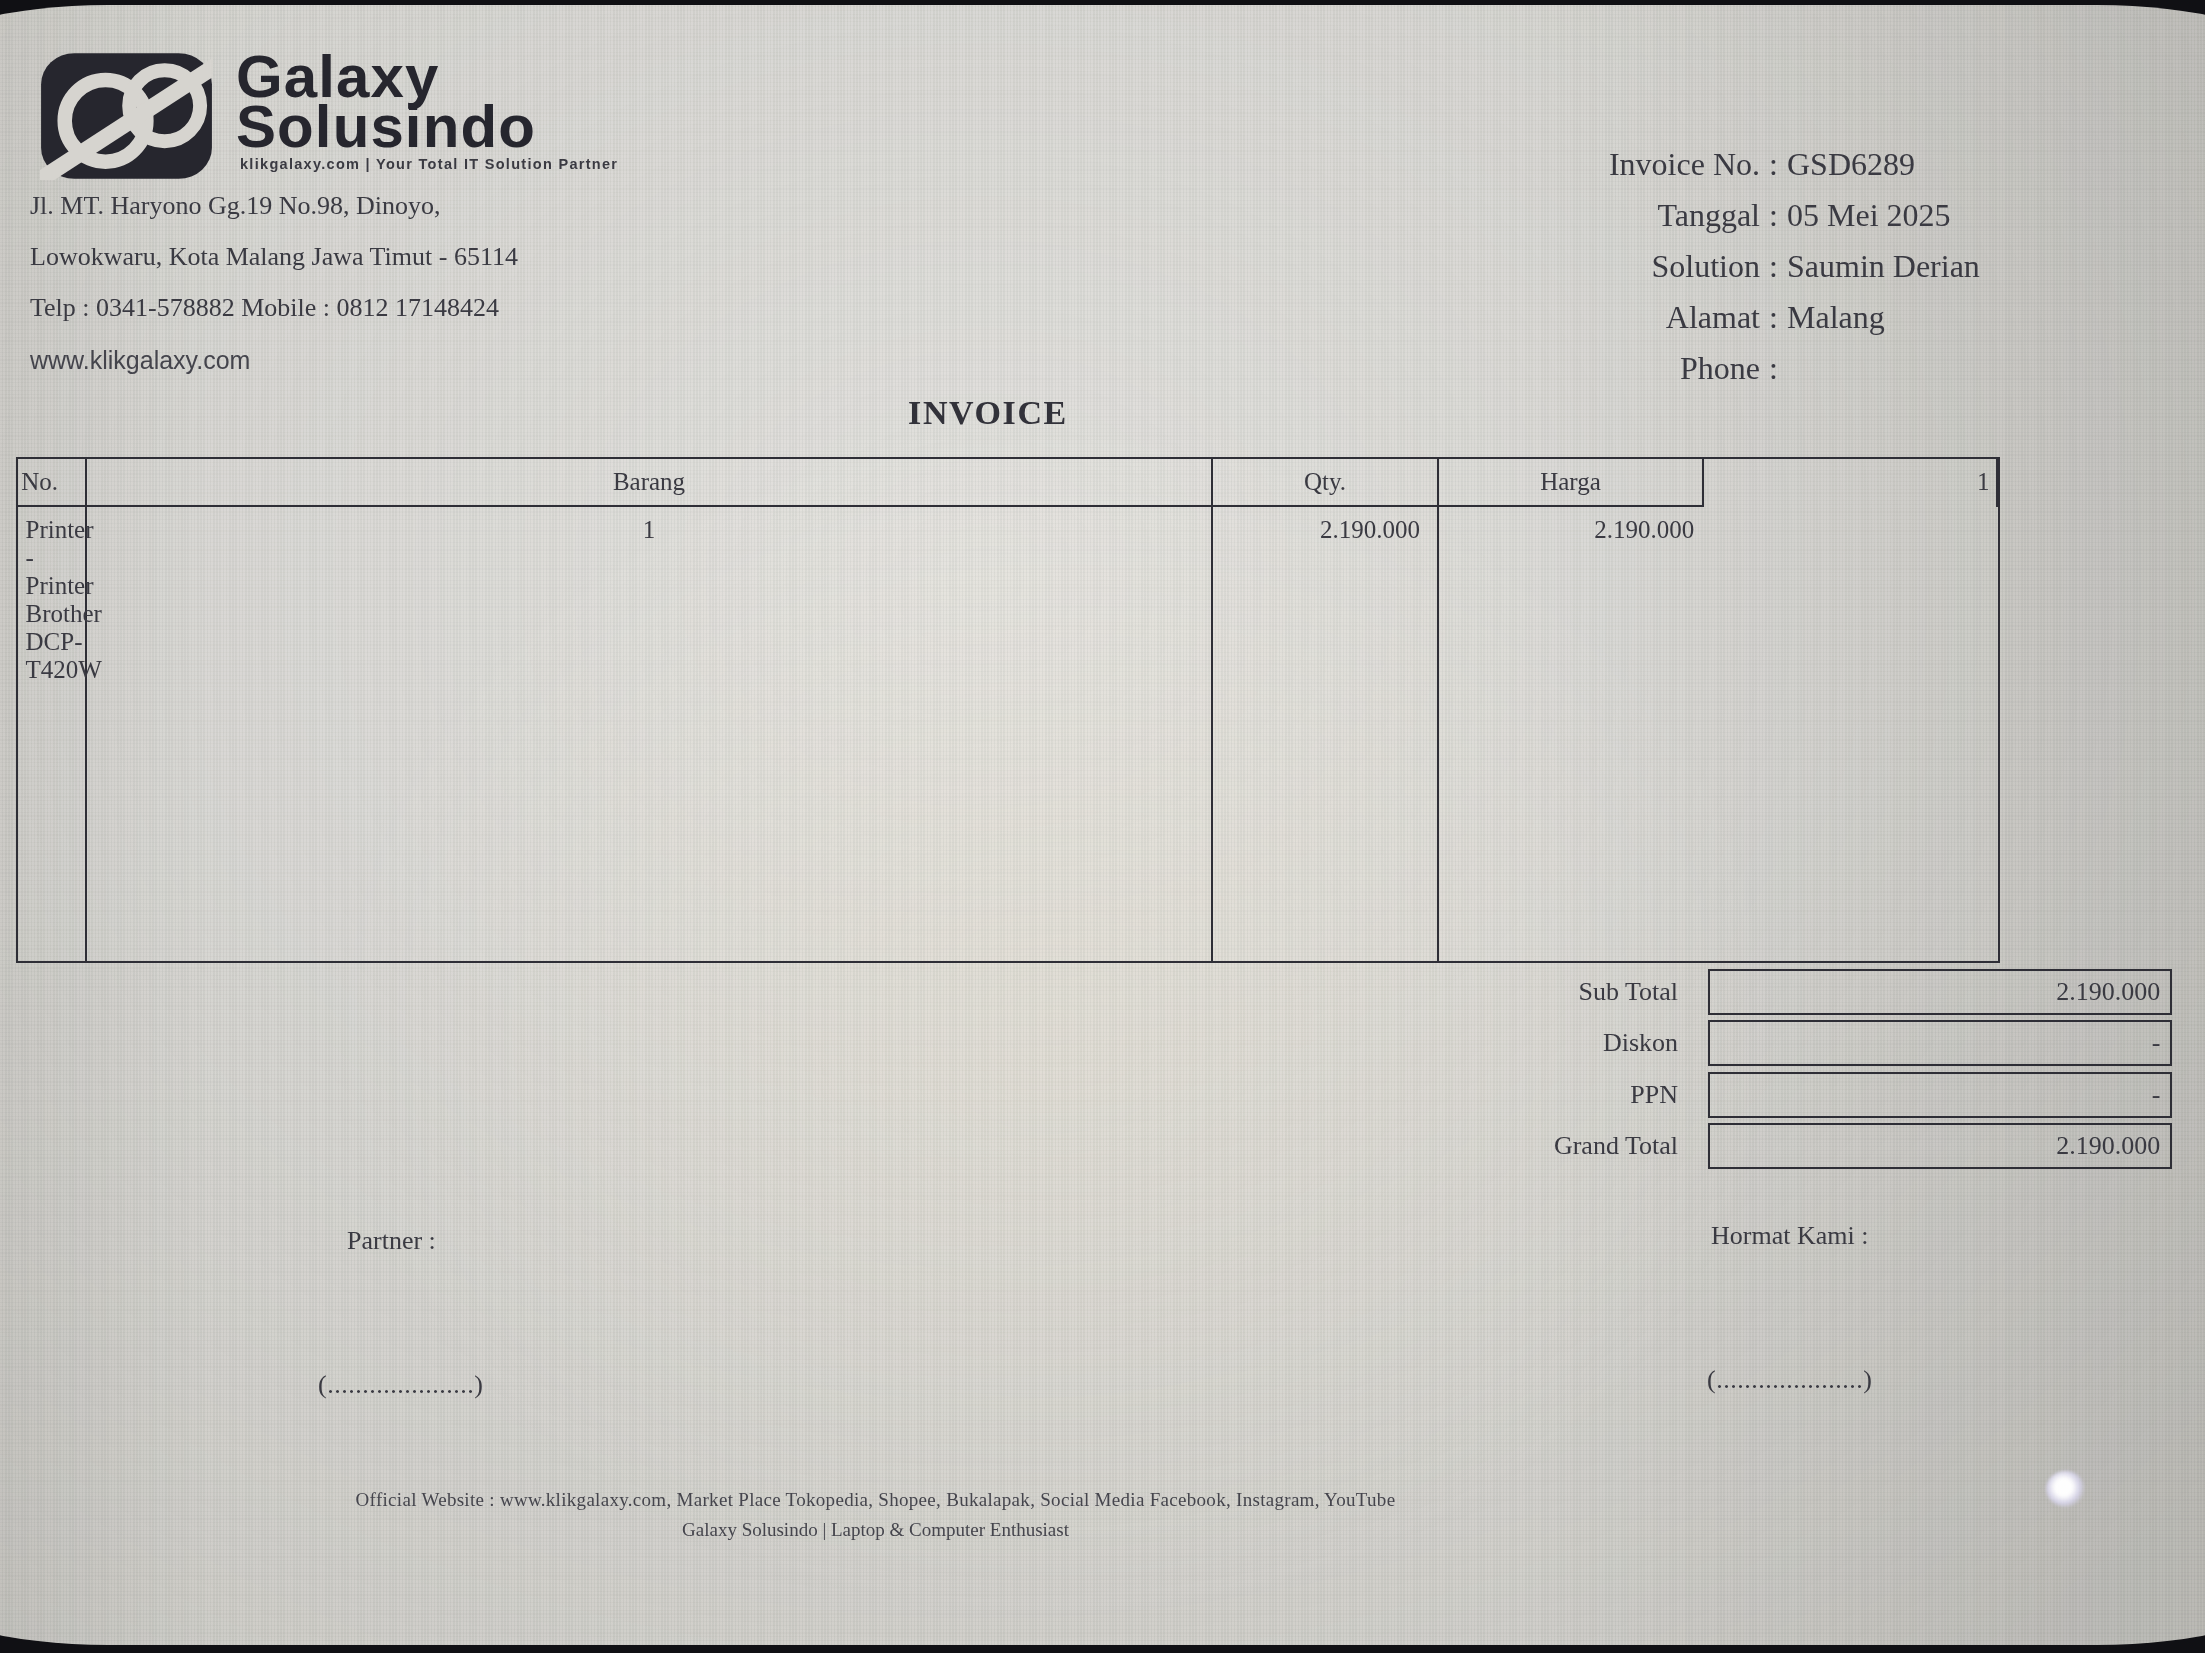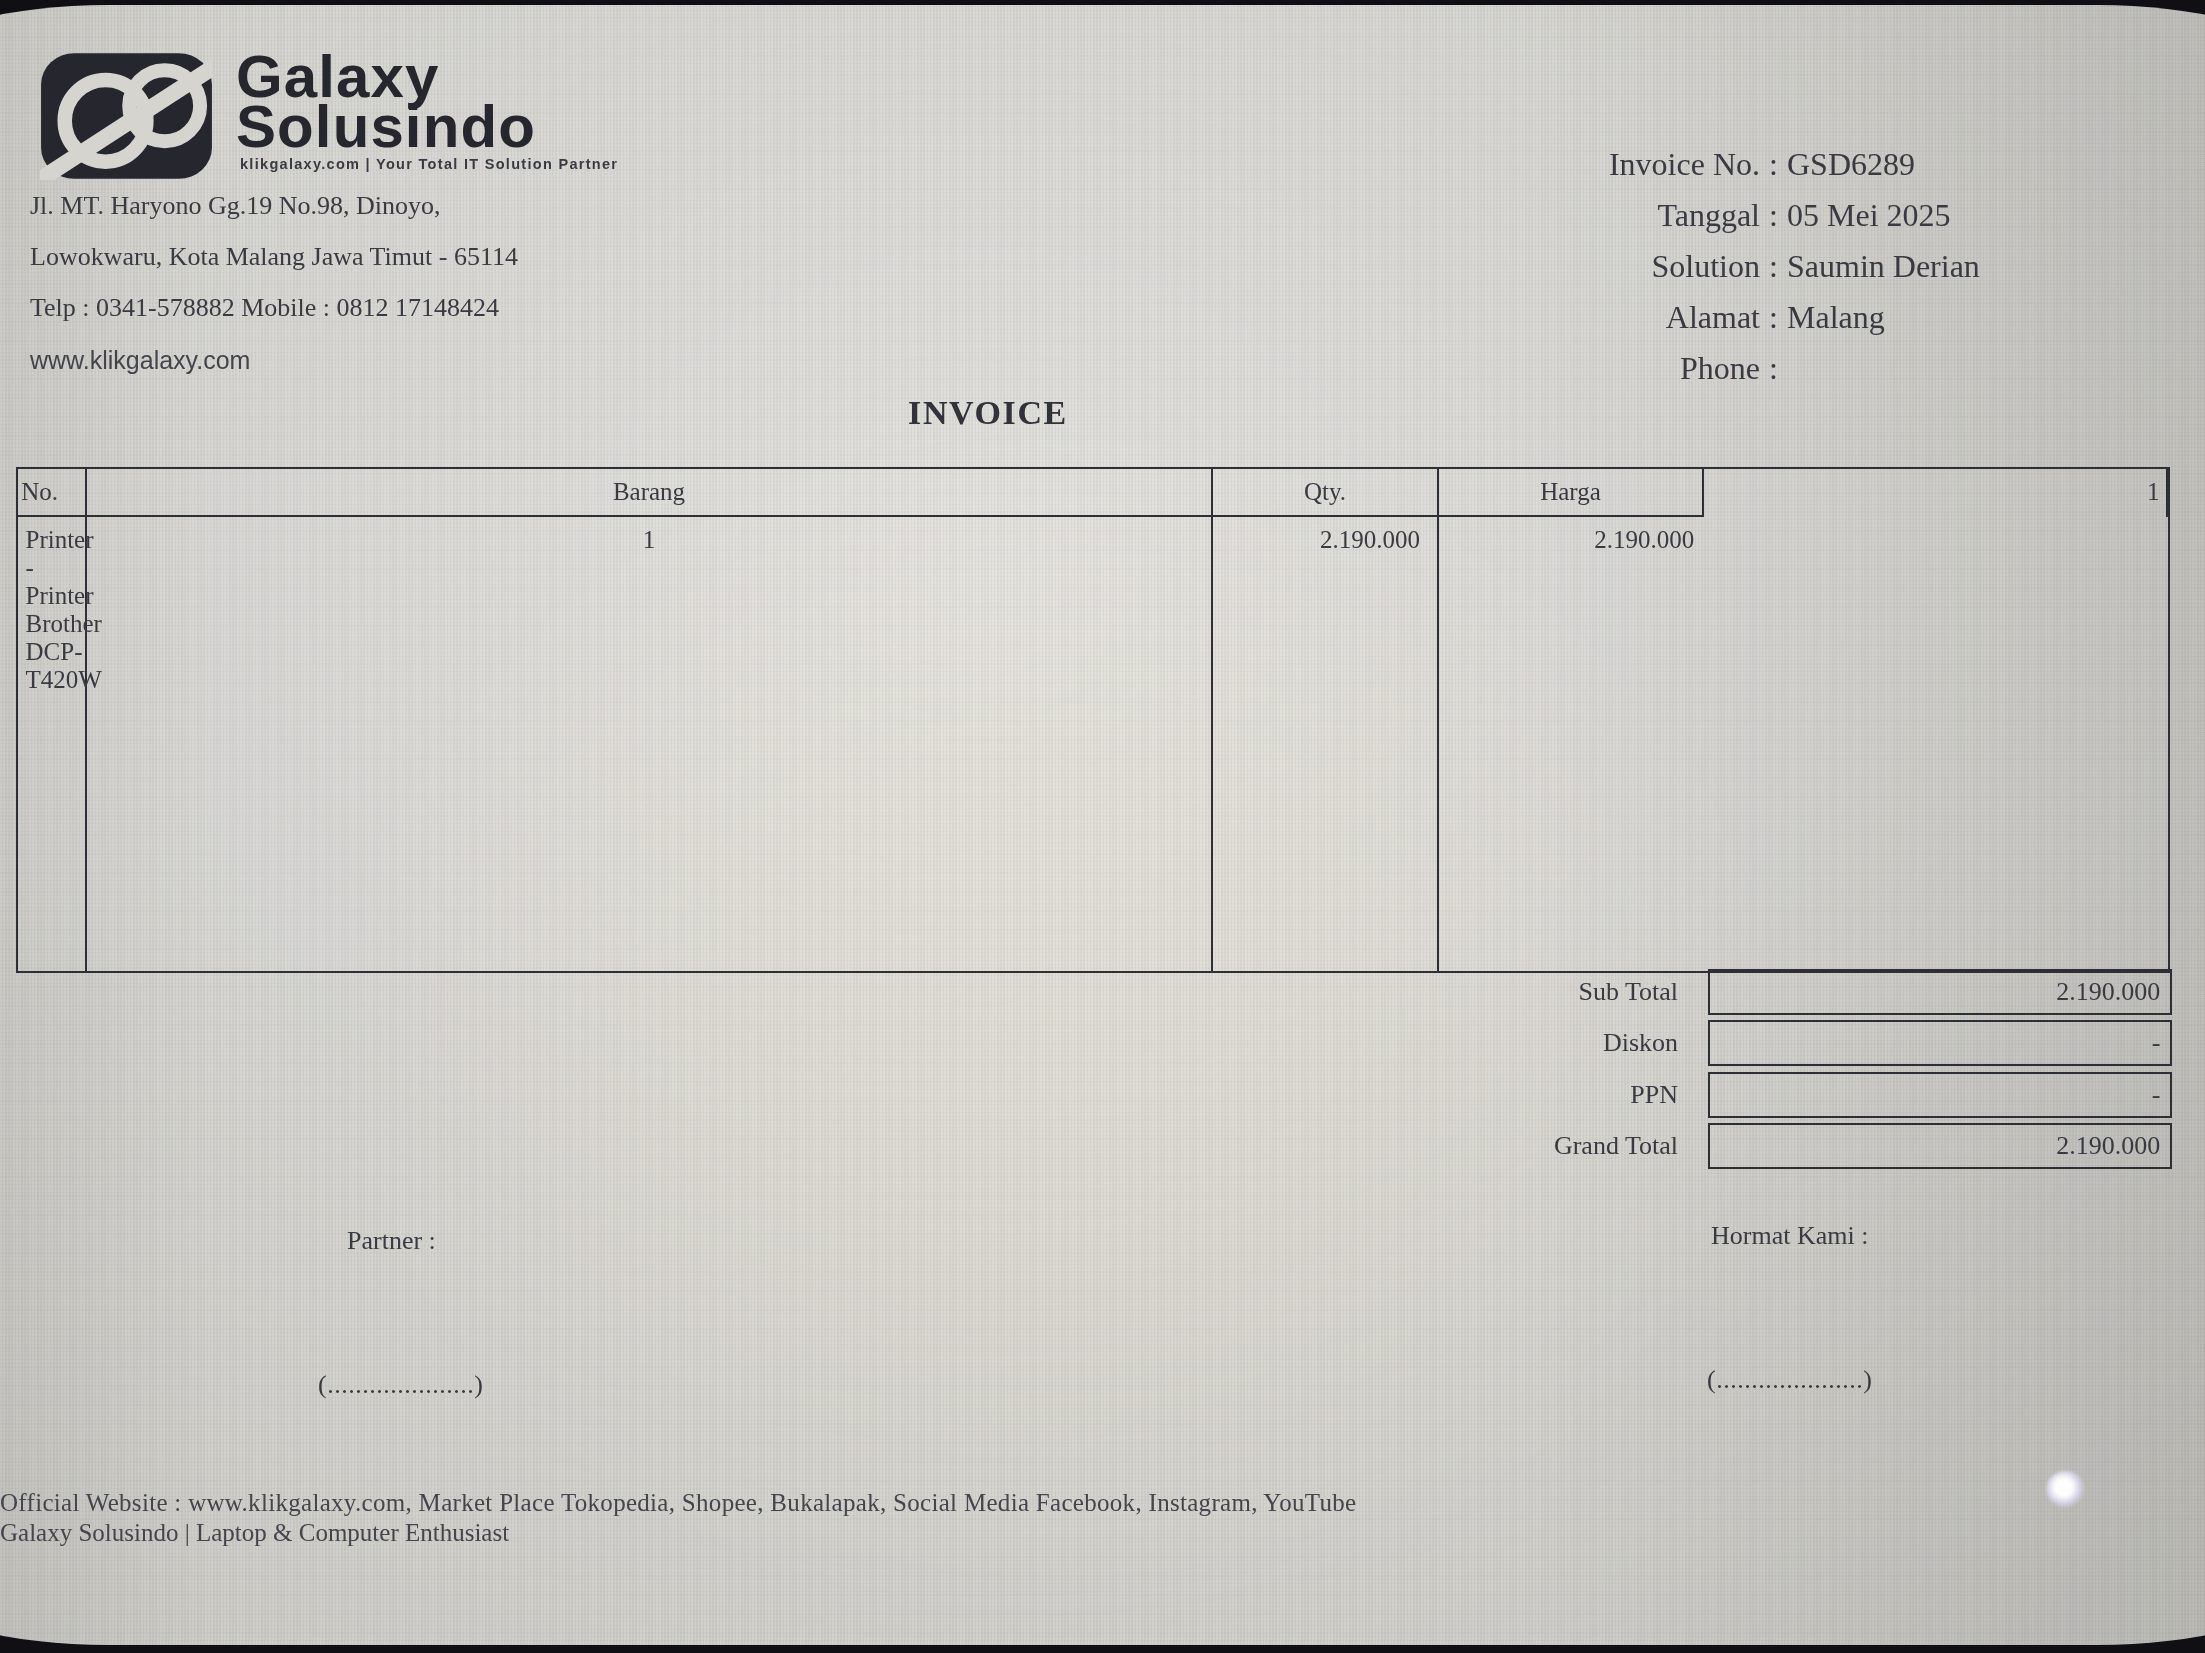--- a/index.html
+++ b/index.html
@@ -64,22 +64,22 @@
 
   
   .invoice-title {
     position: absolute; left: 824px; top: 394px; width: 328px;
     text-align: center; font-size: 34px; font-weight: 600;
     letter-spacing: 1.6px; color: #32323a;
   }
 
   
   .invoice-table {
-    position: absolute; left: 16px; top: 467px;
-    width: 2154px; height: 506px;
+    position: absolute; left: 16px; top: 457px;
+    width: 1984px; height: 506px;
     border: 2.7px solid #2e2e36;
     box-sizing: border-box;
     display: grid;
     grid-template-columns: 69px 1126px 226px 265px 1fr;
     grid-template-rows: 48px 1fr;
     background: rgba(255,255,255,0.04);
   }
   .cell { box-sizing: border-box; border-right: 2.2px solid #2e2e36; font-size: 25px; }
   .cell.last { border-right: none; }
   .th { border-bottom: 2.7px solid #2e2e36; display: flex; align-items: center; justify-content: center; color: #3a3a42; }
@@ -103,21 +103,21 @@
 
   
   .sig-label { position: absolute; font-size: 26px; color: #3a3a42; white-space: nowrap; }
   .sig-customer { left: 347px; top: 1226px; }
   .sig-company { left: 1711px; top: 1221px; }
   .sig-line { position: absolute; font-size: 26px; color: #3a3a42; letter-spacing: 0.5px; white-space: nowrap; }
   .sig-line-customer { left: 318px; top: 1370px; }
   .sig-line-company { left: 1707px; top: 1365px; }
 
   
-  .footer-line { position: absolute; left: 0; width: 1751px; text-align: left; font-size: 25px; color: #45454d; white-space: nowrap; }
+  .footer-line { position: absolute; left: 0; width: 1751px; text-align: center; font-size: 19px; color: #45454d; white-space: nowrap; }
   .footer-1 { top: 1489px; letter-spacing: 0.3px; }
   .footer-2 { top: 1519px; }
 
   
   .glare {
     position: absolute; left: 2046px; top: 1471px; width: 39px; height: 36px;
     border-radius: 50%;
     background: radial-gradient(circle at 45% 45%, rgba(255,255,255,0.98) 0 30%, rgba(225,222,255,0.65) 55%, rgba(255,255,255,0) 75%);
     filter: blur(1.6px);
   }

